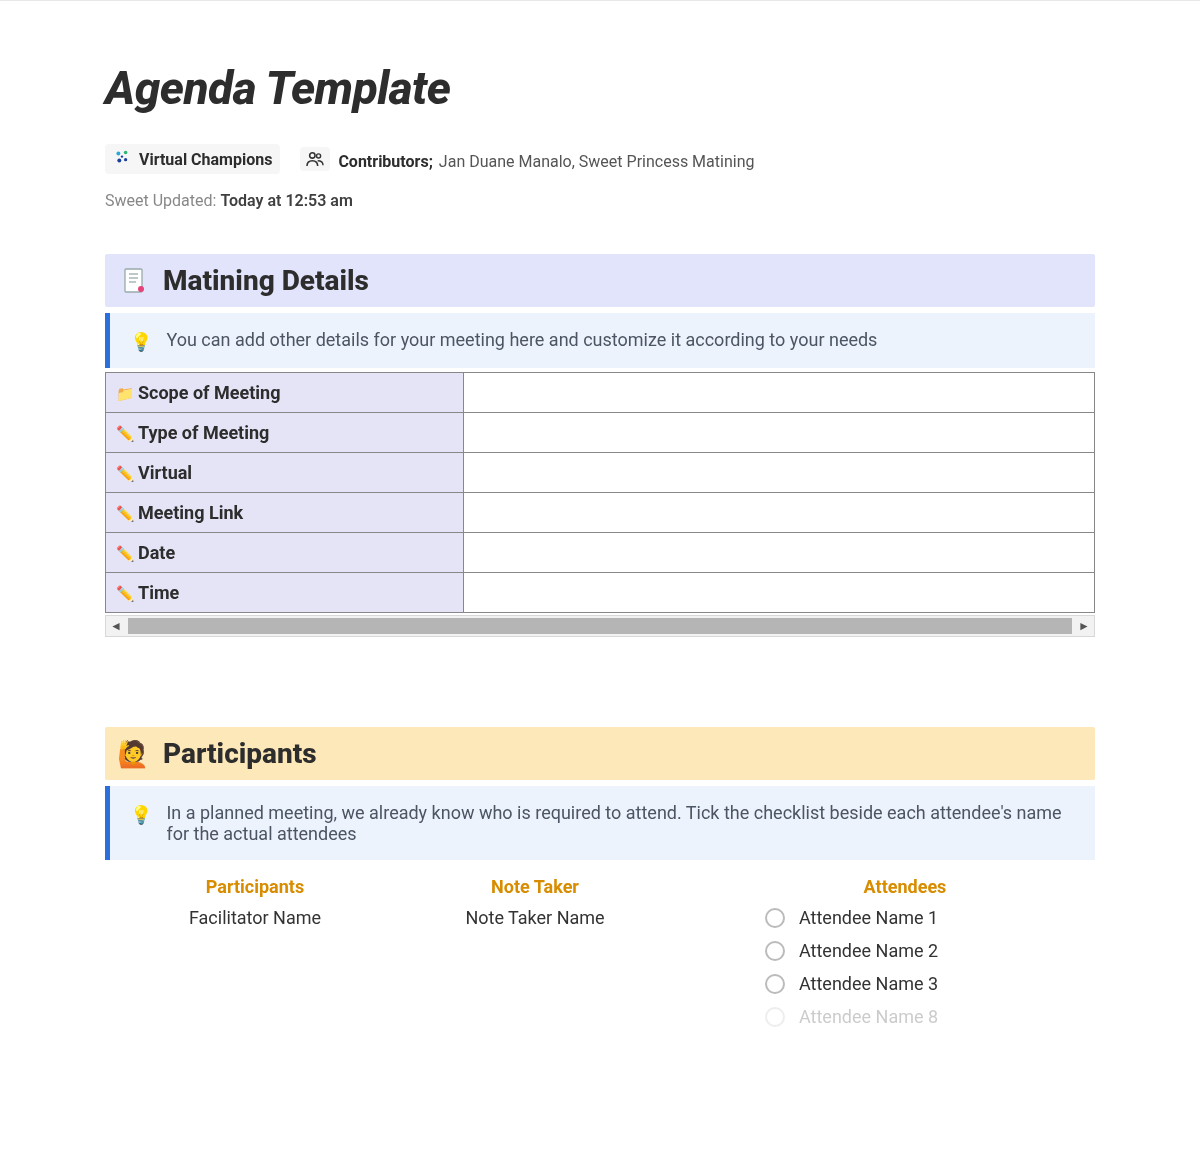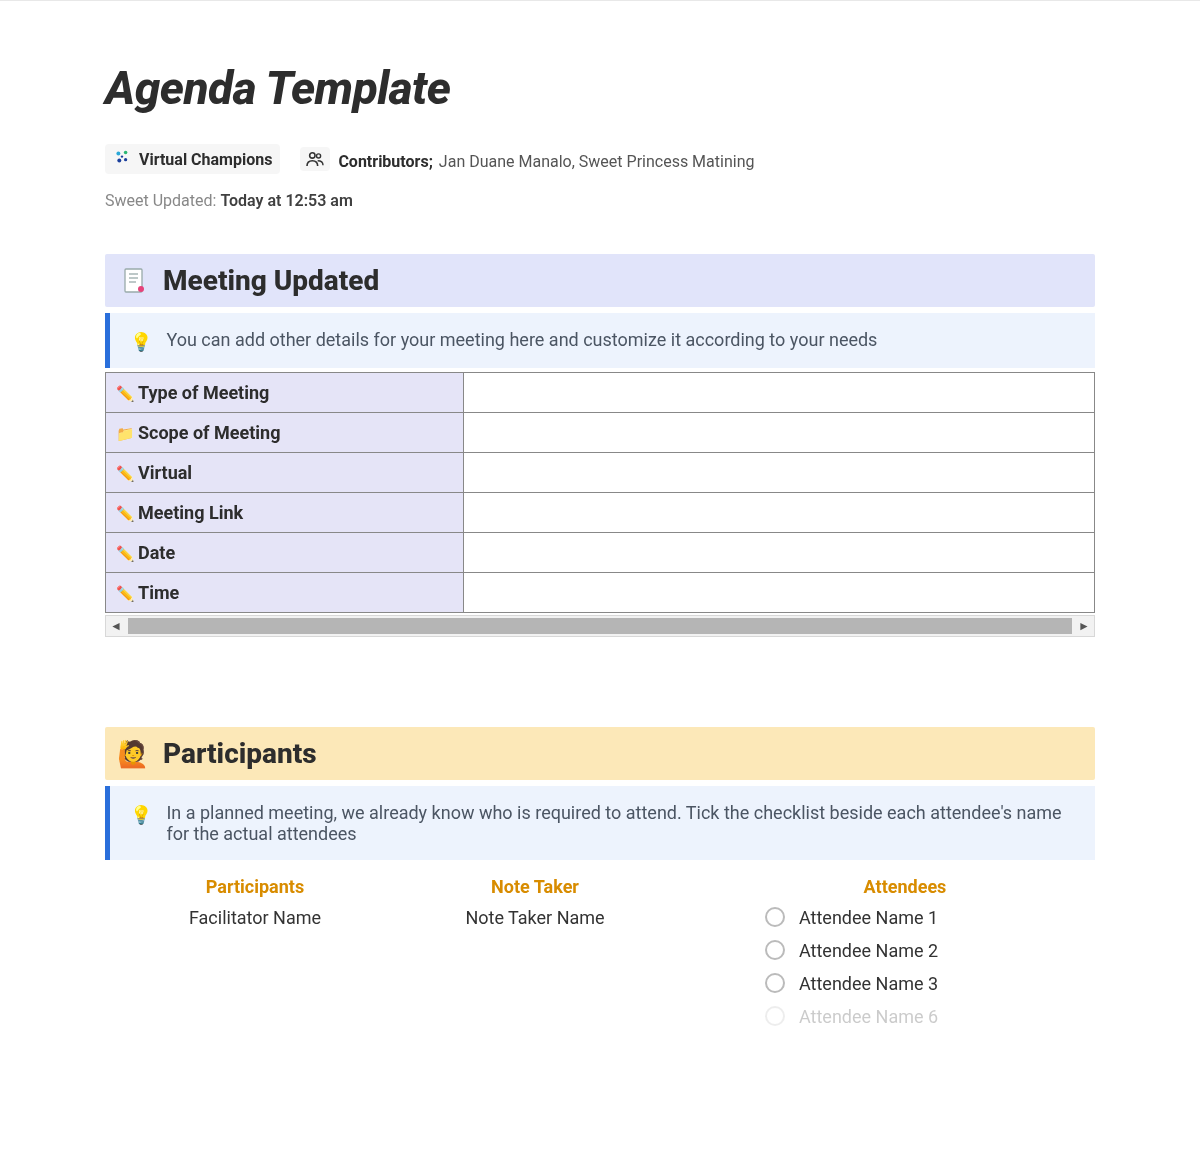--- a/index.html
+++ b/index.html
@@ -209,21 +209,21 @@
     .col-value {
       font-size: 18px;
       color: #333;
       text-align: center;
     }
     .attendees .col-header {
       margin-left: -40px;
     }
     .attendee-row {
       display: flex;
-      align-items: flex-start;
+      align-items: flex-end;
       gap: 14px;
       font-size: 18px;
       color: #333;
       margin-bottom: 12px;
     }
     .checkbox-circle {
       width: 20px;
       height: 20px;
       border: 2px solid #bbb;
       border-radius: 50%;
@@ -281,36 +281,36 @@
   <div class="section-header section-meeting-details">
     <span class="section-icon">
       <svg class="page-icon-svg" viewBox="0 0 24 28">
         <rect x="3" y="2" width="17" height="23" rx="1" fill="#fff" stroke="#9aa" stroke-width="1.3"></rect>
         <line x1="7" y1="7" x2="16" y2="7" stroke="#9aa" stroke-width="1.3"></line>
         <line x1="7" y1="11" x2="16" y2="11" stroke="#9aa" stroke-width="1.3"></line>
         <line x1="7" y1="15" x2="14" y2="15" stroke="#9aa" stroke-width="1.3"></line>
         <circle cx="19" cy="22" r="3" fill="#e6427a"></circle>
       </svg>
     </span>
-    <span>Meeting Updated</span>
+    <span>Matining Details</span>
   </div>
 
   <div class="callout">
     <span class="callout-icon">💡</span>
     <span>You can add other details for your meeting here and customize it according to your needs</span>
   </div>
 
   <table class="details-table">
     <tbody id="details-tbody">
         <tr>
+          <td class="label-cell"><span class="cell-icon folder-icon">📁</span><span>Scope of Meeting</span></td>
+          <td class="value-cell"></td>
+        </tr>
+        <tr>
           <td class="label-cell"><span class="cell-icon pencil-icon">✏️</span><span>Type of Meeting</span></td>
-          <td class="value-cell"></td>
-        </tr>
-        <tr>
-          <td class="label-cell"><span class="cell-icon folder-icon">📁</span><span>Scope of Meeting</span></td>
           <td class="value-cell"></td>
         </tr>
         <tr>
           <td class="label-cell"><span class="cell-icon pencil-icon">✏️</span><span>Virtual</span></td>
           <td class="value-cell"></td>
         </tr>
         <tr>
           <td class="label-cell"><span class="cell-icon pencil-icon">✏️</span><span>Meeting Link</span></td>
           <td class="value-cell"></td>
         </tr>
@@ -362,19 +362,19 @@
           <div class="attendee-row">
             <span class="checkbox-circle"></span>
             <span>Attendee Name 2</span>
           </div>
           <div class="attendee-row">
             <span class="checkbox-circle"></span>
             <span>Attendee Name 3</span>
           </div>
           <div class="attendee-row last-attendee">
             <span class="checkbox-circle"></span>
-            <span>Attendee Name 6</span>
+            <span>Attendee Name 8</span>
           </div>
         </div>
     </div>
   </div>
 
 </div>
 
 </body></html>

